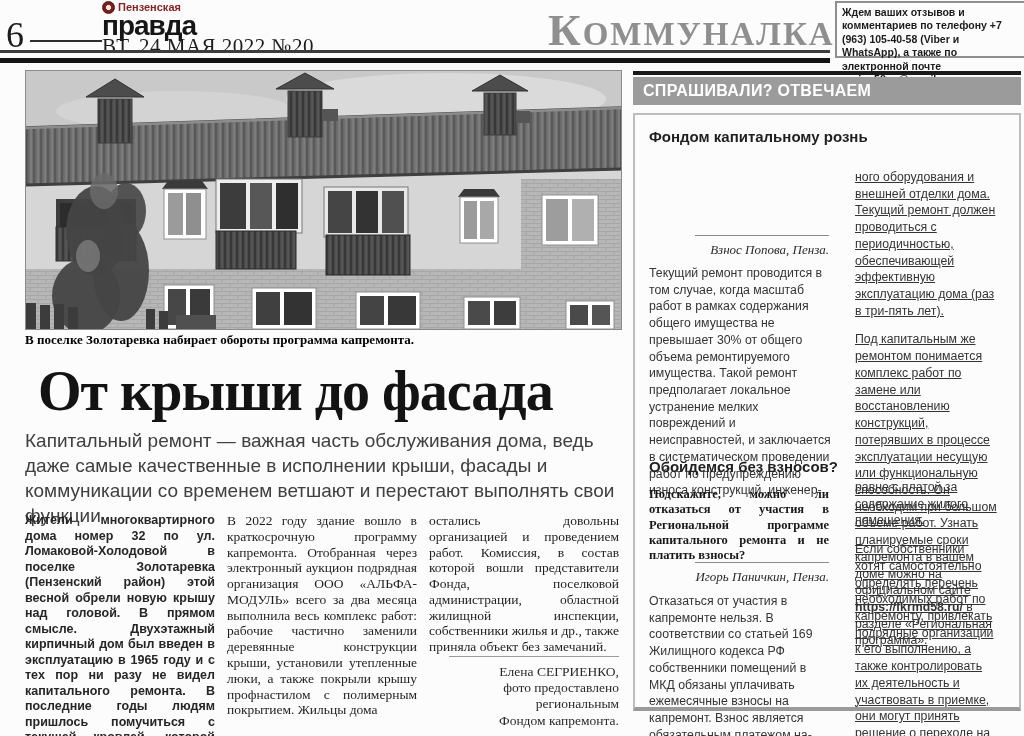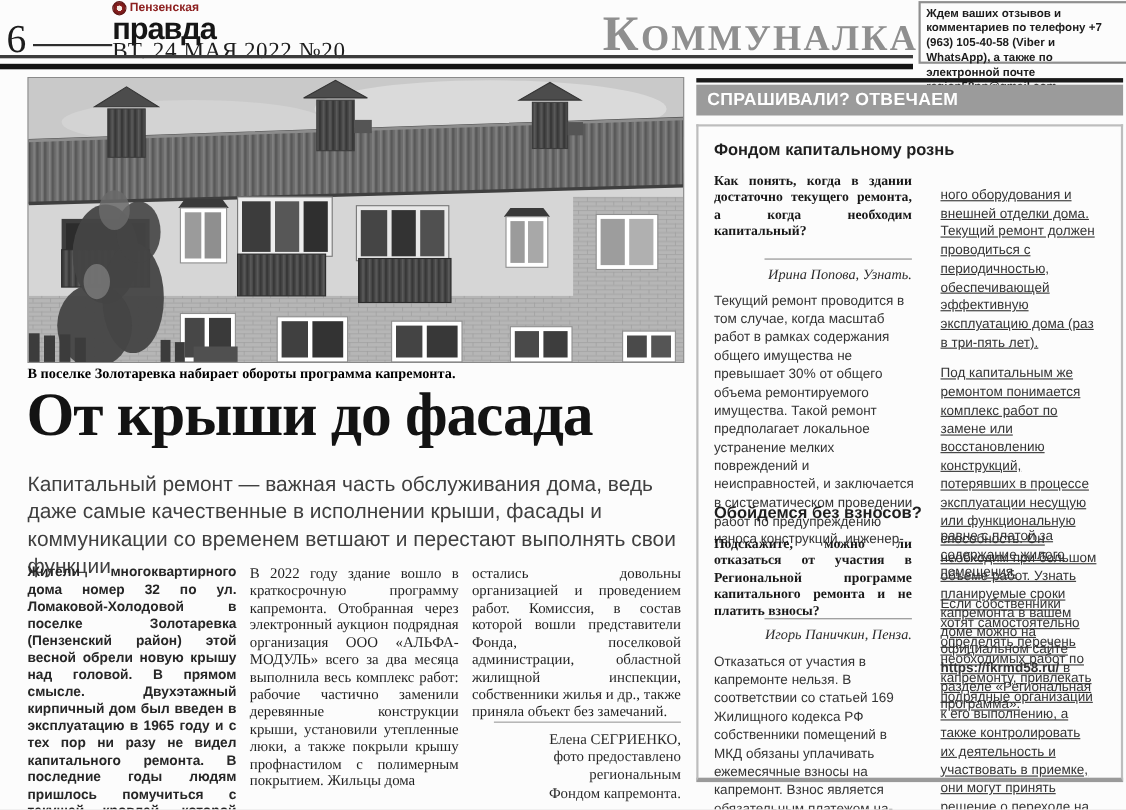--- a/index.html
+++ b/index.html
@@ -184,38 +184,37 @@
         <rect x="14" y="234" width="10" height="24"></rect>
       <rect x="28" y="233" width="10" height="25"></rect>
         <rect x="42" y="236" width="10" height="22"></rect>
       <rect x="120" y="238" width="9" height="20"></rect>
         <rect x="133" y="240" width="9" height="18"></rect>
       <rect x="150" y="244" width="40" height="14" fill="#505050"></rect>
     </g>
   </svg>
   <div class="abs caption">В поселке Золотаревка набирает обороты программа капремонта.</div>
 
-  <h1 class="abs headline" style="margin:2px;">От крыши до фасада</h1>
+  <h1 class="abs headline" style="margin:16px;">От крыши до фасада</h1>
   <div class="abs lead">Капитальный ремонт — важная часть обслуживания дома, ведь даже самые качественные в исполнении крыши, фасады и коммуникации со временем ветшают и перестают выполнять свои функции</div>
   <div class="abs col col1">Жители многоквартирного дома номер 32 по ул. Ломаковой-Холодовой в поселке Золотаревка (Пензенский район) этой весной обрели новую крышу над головой. В прямом смысле. Двухэтажный кирпичный дом был введен в эксплуатацию в 1965 году и с тех пор ни разу не видел капитального ремонта. В последние годы людям пришлось помучиться с текущей кровлей, которой хаотичные заплатки уже не помогали.</div>
   <div class="abs col col2">В 2022 году здание вошло в краткосрочную программу капремонта. Отобранная через электронный аукцион подрядная организация ООО «АЛЬФА-МОДУЛЬ» всего за два месяца выполнила весь комплекс работ: рабочие частично заменили деревянные конструкции крыши, установили утепленные люки, а также покрыли крышу профнастилом с полимерным покрытием. Жильцы дома</div>
   <div class="abs col col3">остались довольны организацией и проведением работ. Комиссия, в состав которой вошли представители Фонда, поселковой администрации, областной жилищной инспекции, собственники жилья и др., также приняла объект без замечаний.</div>
   <div class="abs byline-rule"></div>
   <div class="abs byline">Елена СЕГРИЕНКО,
 фото предоставлено
 региональным
 Фондом капремонта.</div>
 
   <div class="abs panel-topline"></div>
   <div class="abs panel-bar">СПРАШИВАЛИ? ОТВЕЧАЕМ</div>
   <div class="abs panel-box">
     <div class="abs qa-title" style="left:14px;top:13px;">Фондом капитальному рознь</div>
-    <div class="abs qa-q" style="left:14px;top:42px;">Как понять, когда в здании достаточно текущего ремонта, а когда необходим капитальный?</div>
     <div class="abs qa-rule" style="left:60px;top:120px;"></div>
-    <div class="abs qa-sig" style="left:14px;top:127px;">Ирина Попова, Узнать.</div>
+    <div class="abs qa-sig" style="left:14px;top:127px;">Взнос Попова, Пенза.</div>
     <div class="abs qa-ans" style="left:14px;top:150px;width:182px;">Текущий ремонт проводится в том случае, когда масштаб работ в рамках содержания общего имущества не превышает 30% от общего объема ремонтируемого имущества. Такой ремонт предполагает локальное устранение мелких повреждений и неисправностей, и заключается в систематическом проведении работ по предупреждению износа конструкций, инженер-</div>
 
     <div class="abs qa-title" style="left:14px;top:343px;">Обойдемся без взносов?</div>
     <div class="abs qa-q" style="left:14px;top:372px;">Подскажите, можно ли отказаться от участия в Региональной программе капитального ремонта и не платить взносы?</div>
     <div class="abs qa-rule" style="left:60px;top:447px;"></div>
     <div class="abs qa-sig" style="left:14px;top:454px;">Игорь Паничкин, Пенза.</div>
     <div class="abs qa-ans" style="left:14px;top:478px;width:182px;">Отказаться от участия в капремонте нельзя. В соответствии со статьей 169 Жилищного кодекса РФ собственники помещений в МКД обязаны уплачивать ежемесячные взносы на капремонт. Взнос является обязательным платежом на-</div>
 
     <div class="abs qa-ans" style="left:208px;top:42px;width:166px;">
       <p><span>ного оборудования и внешней отделки дома. Текущий ремонт должен проводиться с периодичностью, обеспечивающей эффективную эксплуатацию дома (раз в три-пять лет).</span></p>

